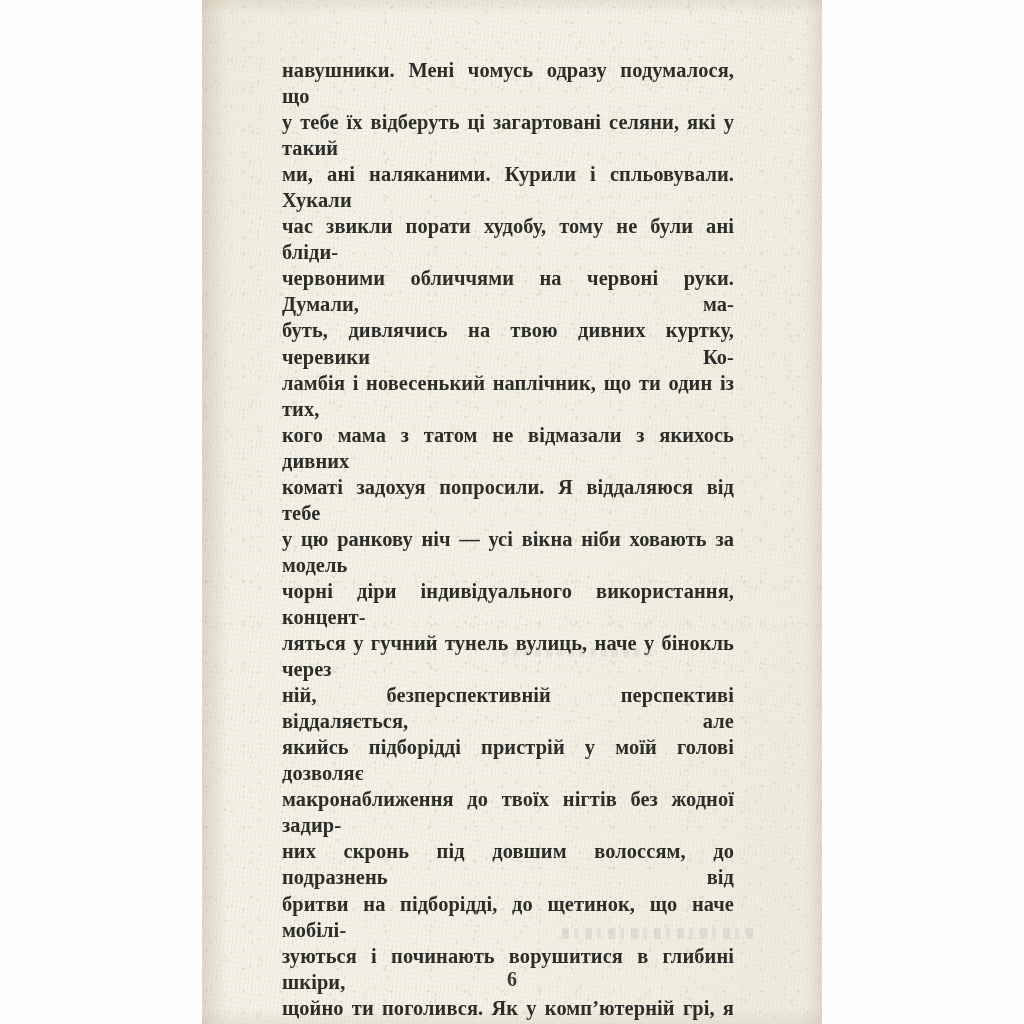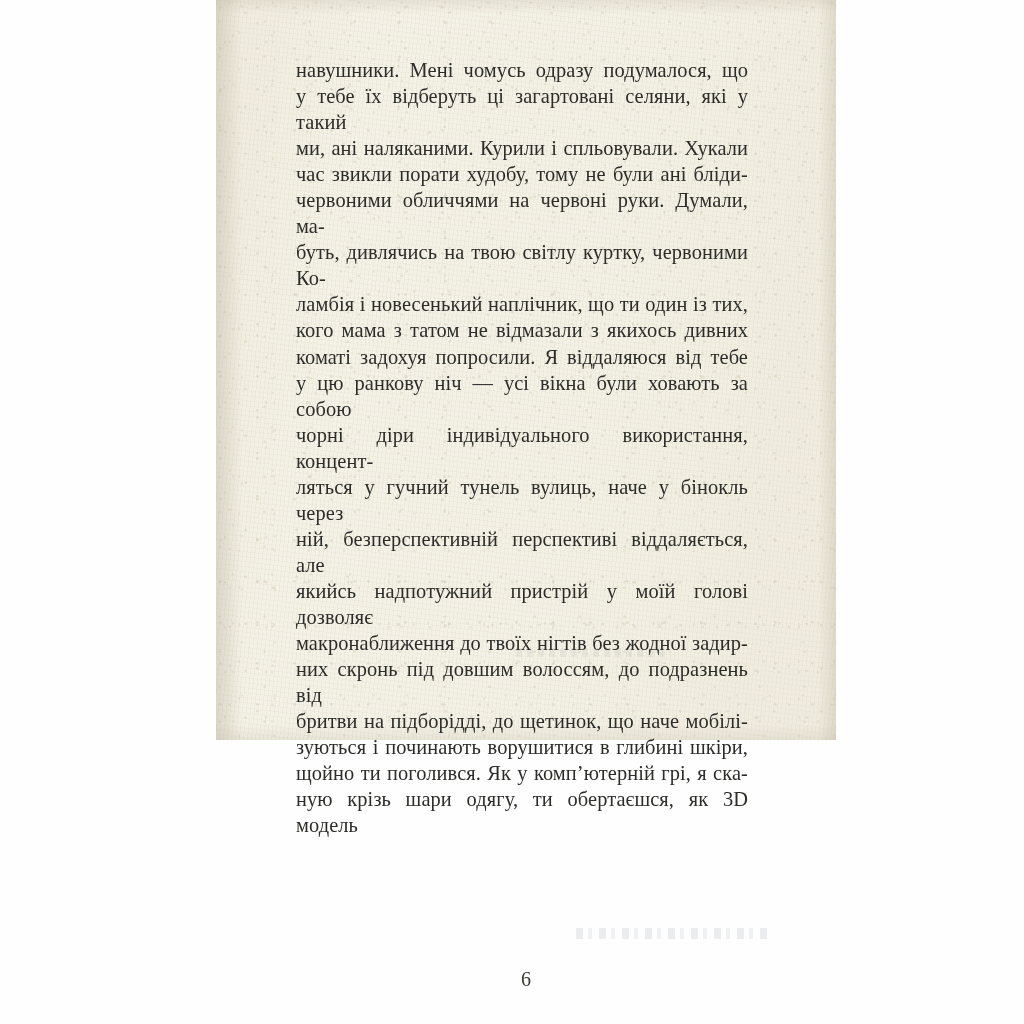--- a/index.html
+++ b/index.html
@@ -17,24 +17,24 @@
   #scene {
     position: relative;
     width: 1024px;
     height: 1024px;
     background: #fefefe;
   }
 
   
   .page {
     position: absolute;
-    left: 216px;
+    left: 202px;
     top: 0px;
     width: 620px;
-    height: 740px;
+    height: 1024px;
     background-color: #f3f0e5;
     background-image:
       
       radial-gradient(circle at 12% 18%, rgba(214,206,184,0.55) 0 1px, rgba(0,0,0,0) 1.6px),
       radial-gradient(circle at 32% 7%,  rgba(219,211,190,0.50) 0 1px, rgba(0,0,0,0) 1.6px),
       radial-gradient(circle at 58% 27%, rgba(210,202,180,0.45) 0 1px, rgba(0,0,0,0) 1.6px),
       radial-gradient(circle at 78% 12%, rgba(222,214,194,0.50) 0 1px, rgba(0,0,0,0) 1.6px),
       radial-gradient(circle at 8%  62%, rgba(213,205,183,0.45) 0 1px, rgba(0,0,0,0) 1.6px),
       radial-gradient(circle at 44% 72%, rgba(219,211,190,0.45) 0 1px, rgba(0,0,0,0) 1.6px),
       radial-gradient(circle at 88% 54%, rgba(212,204,182,0.45) 0 1px, rgba(0,0,0,0) 1.6px),
@@ -48,20 +48,21 @@
       repeating-linear-gradient(7deg,
         rgba(228,221,203,0.26) 0px,
         rgba(228,221,203,0.26) 1px,
         rgba(0,0,0,0) 1px,
         rgba(0,0,0,0) 5px),
       linear-gradient(100deg, #efebdd 0%, #f4f1e7 22%, #f3f0e5 60%, #efebde 100%);
     background-size:
       37px 41px, 43px 39px, 51px 47px, 33px 53px,
       45px 35px, 39px 49px, 47px 43px, 35px 37px, 41px 45px,
       auto, auto, auto;
+    font-weight: bold;
   }
 
   
   .page-gutter-shade {
     position: absolute;
     left: 0;
     top: 0;
     width: 26px;
     height: 100%;
     background: linear-gradient(to right, rgba(176,168,146,0.35), rgba(176,168,146,0.0));
@@ -185,29 +186,29 @@
     <div class="showthrough2"></div>
     <div class="showthrough"></div>
 
     <div class="text-block">
       <p class="body-par" id="body-par">
           <span class="pline">навушники. Мені чомусь одразу подумалося, що</span>
           <span class="pline">у тебе їх відберуть ці загартовані селяни, які у такий</span>
           <span class="pline">ми, ані наляканими. Курили і спльовували. Хукали</span>
           <span class="pline">час звикли порати худобу, тому не були ані бліди-</span>
           <span class="pline">червоними обличчями на червоні руки. Думали, ма-</span>
-          <span class="pline">буть, дивлячись на твою світлу куртку, червоними Ко-</span>
+          <span class="pline">буть, дивлячись на твою дивних куртку, черевики Ко-</span>
           <span class="pline">ламбія і новесенький наплічник, що ти один із тих,</span>
           <span class="pline">кого мама з татом не відмазали з якихось дивних</span>
           <span class="pline">коматі задохуя попросили. Я віддаляюся від тебе</span>
-          <span class="pline">у цю ранкову ніч — усі вікна були ховають за собою</span>
+          <span class="pline">у цю ранкову ніч — усі вікна ніби ховають за модель</span>
           <span class="pline">чорні діри індивідуального використання, концент-</span>
           <span class="pline">ляться у гучний тунель вулиць, наче у бінокль через</span>
           <span class="pline">ній, безперспективній перспективі віддаляється, але</span>
-          <span class="pline">якийсь надпотужний пристрій у моїй голові дозволяє</span>
+          <span class="pline">якийсь підборідді пристрій у моїй голові дозволяє</span>
           <span class="pline">макронаближення до твоїх нігтів без жодної задир-</span>
           <span class="pline">них скронь під довшим волоссям, до подразнень від</span>
           <span class="pline">бритви на підборідді, до щетинок, що наче мобілі-</span>
           <span class="pline">зуються і починають ворушитися в глибині шкіри,</span>
           <span class="pline">щойно ти поголився. Як у комп’ютерній грі, я ска-</span>
           <span class="pline">ную крізь шари одягу, ти обертаєшся, як 3D модель</span>
         </p>
     </div>
 
     <div class="folio">6</div>

